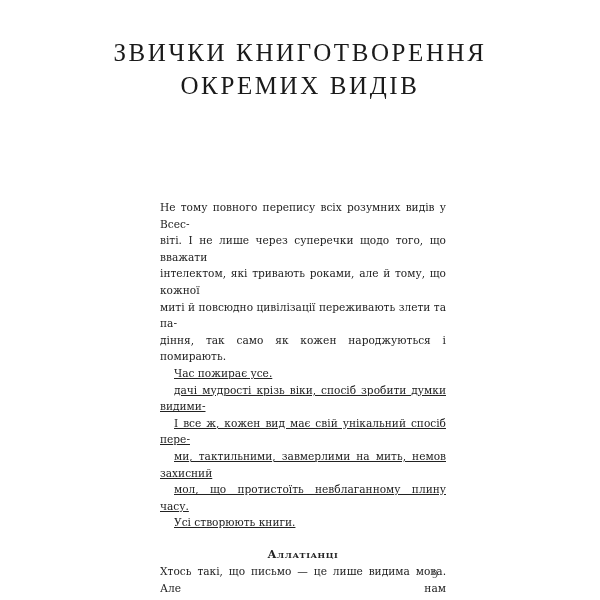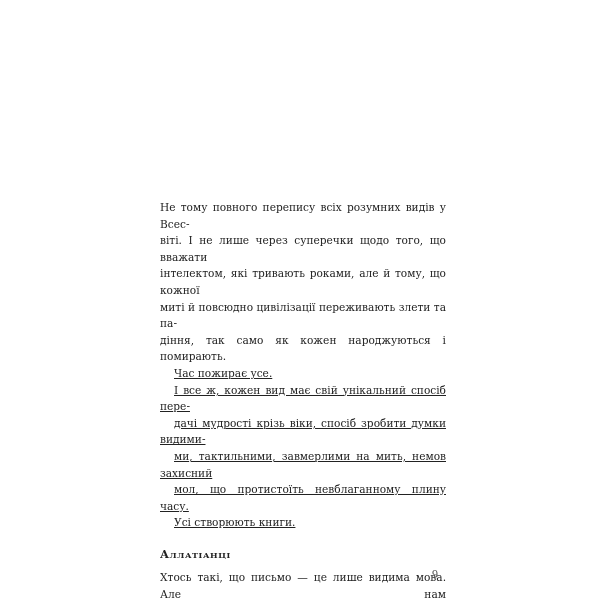--- a/index.html
+++ b/index.html
@@ -48,21 +48,22 @@
       text-align: justify;
       hyphens: manual;
     }
     .body-text p {
       margin: 0;
       text-align: justify;
     }
     .body-text p.indent { text-indent: 14px; text-decoration: underline; }
     .body-text p.first { text-indent: 0; }
     .section-heading {
-      margin: 16px 0 6px 0;
+      margin: 16px 0 0 0;
+      text-align: center;
       font-weight: bold;
       font-variant: small-caps;
       font-size: 11px;
       letter-spacing: 0.6px;
       line-height: 16.6px;
     }
     .folio {
       position: absolute;
       left: 432px;
       top: 567px;
@@ -71,38 +72,42 @@
       color: #555;
     }
     .line { display: block; text-align: justify; text-align-last: justify; }
     .line.last { text-align-last: left; }
   </style>
 </head>
 <body>
 
 <div class="page">
 
+  <h1 class="chapter-title">
+    <span>ЗВИЧКИ КНИГОТВОРЕННЯ</span>
+    <span>ОКРЕМИХ ВИДІВ</span>
+  </h1>
 
   <div class="body-text">
 
     <p class="first">
       <span class="line">Не тому повного перепису всіх розумних видів у Всес-</span>
       <span class="line">віті. І не лише через суперечки щодо того, що вважати</span>
       <span class="line">інтелектом, які тривають роками, але й тому, що кожної</span>
       <span class="line">миті й повсюдно цивілізації переживають злети та па-</span>
       <span class="line last">діння, так само як кожен народжуються і помирають.</span>
     </p>
 
     <p class="indent">
       <span class="line last" style="text-indent:14px">Час пожирає усе.</span>
     </p>
 
     <p class="indent">
+      <span class="line">дачі мудрості крізь віки, спосіб зробити думки видими-</span>
       <span class="line" style="text-indent:14px">І все ж, кожен вид має свій унікальний спосіб пере-</span>
-      <span class="line">дачі мудрості крізь віки, спосіб зробити думки видими-</span>
       <span class="line">ми, тактильними, завмерлими на мить, немов захисний</span>
       <span class="line last">мол, що протистоїть невблаганному плину часу.</span>
     </p>
 
     <p class="indent">
       <span class="line last" style="text-indent:14px">Усі створюють книги.</span>
     </p>
 
     <div class="section-heading">Аллатіанці</div>
 

